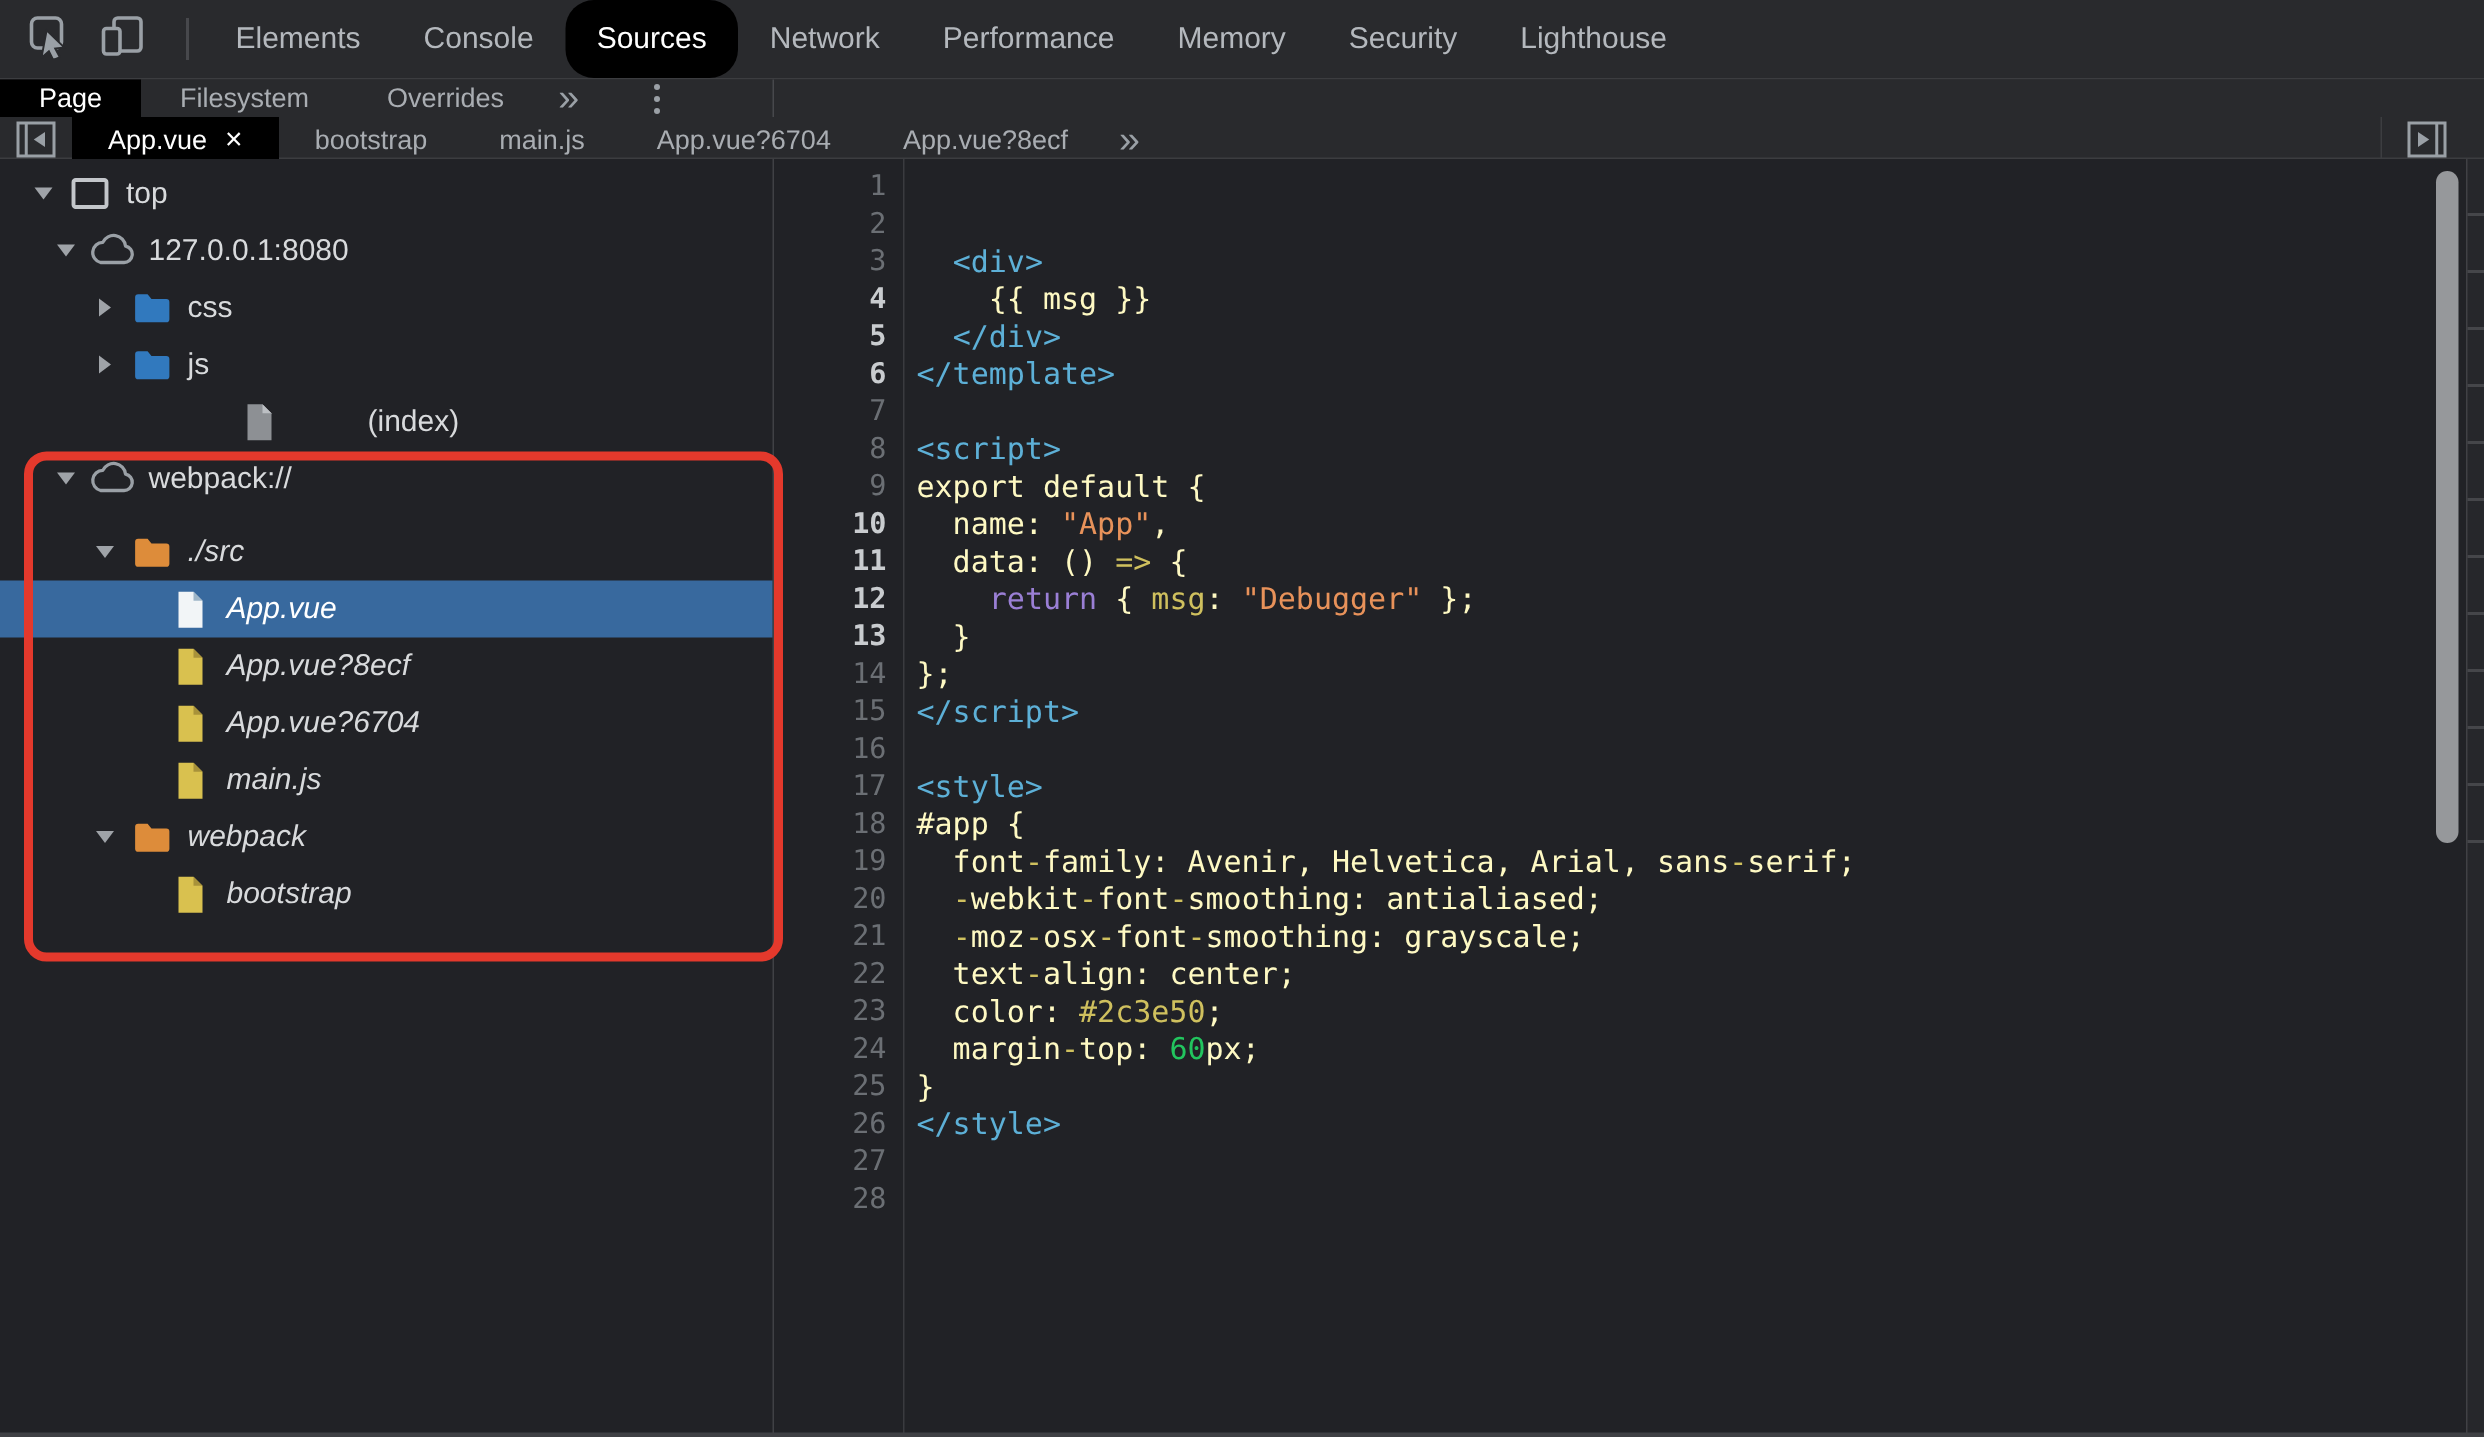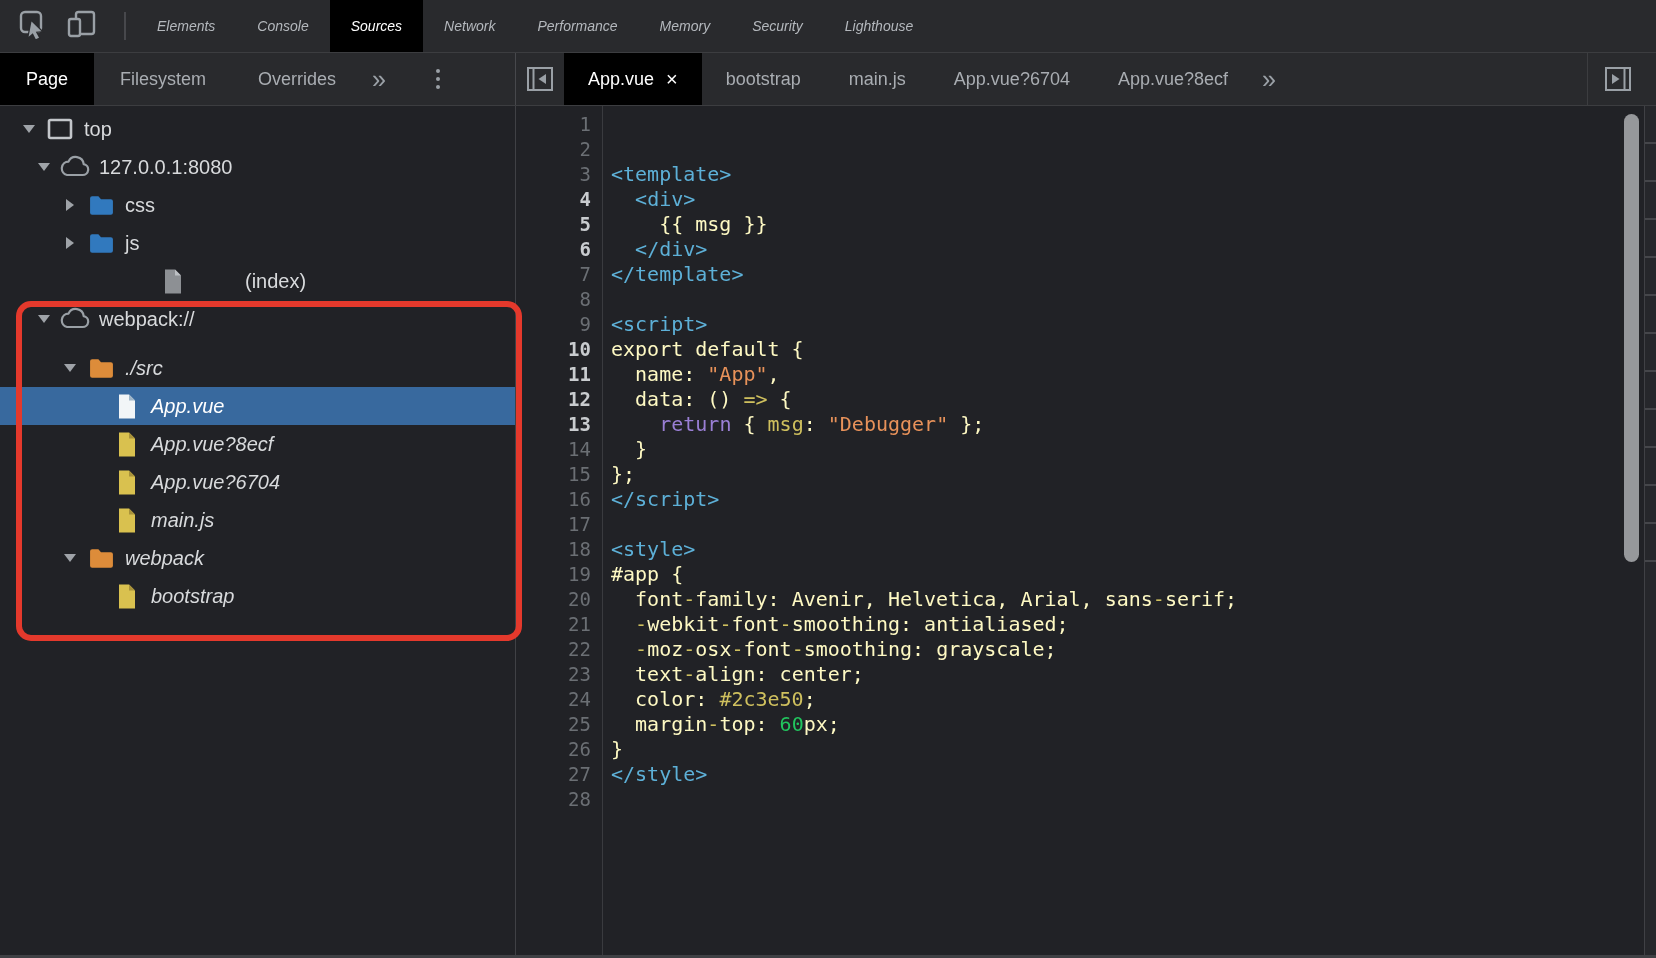--- a/index.html
+++ b/index.html
@@ -6,24 +6,24 @@
   body{
     width:1656px;height:958px;position:relative;overflow:hidden;
     background:#212226;font-family:"Liberation Sans",sans-serif;
     -webkit-font-smoothing:antialiased;
   }
   .devtools{position:absolute;inset:0;display:flex;flex-direction:column;}
   
   .toolbar{height:52px;min-height:52px;background:#292a2d;border-bottom:1px solid #3c3d40;display:flex;align-items:stretch;}
   .tb-icons{display:flex;align-items:center;gap:18px;padding:0 16px 0 18px;}
   .tb-sep{width:2px;background:#47484c;margin:12px 10px;}
-  .main-tab{display:flex;align-items:center;padding:0 21px;font-size:14px;color:#b4b8bd;cursor:default;font-style:italic;}
-  .main-tab.active{background:#000;color:#fff;}
+  .main-tab{display:flex;align-items:center;padding:0 21px;font-size:20px;color:#b4b8bd;cursor:default;}
+  .main-tab.active{background:#000;color:#fff;border-radius:19px;}
   
-  .row2{height:52px;min-height:52px;background:#292a2d;border-bottom:1px solid #3c3d40;display:flex;align-items:stretch;}
+  .row2{height:52px;min-height:52px;background:#292a2d;border-bottom:1px solid #3c3d40;display:flex;align-items:stretch;flex-direction:column;}
   .side-tabs{width:516px;min-width:516px;box-sizing:border-box;border-right:1px solid #47484c;display:flex;align-items:stretch;}
   .side-tab{display:flex;align-items:center;padding:0 26px;font-size:18px;color:#a9adb2;}
   .side-tab.active{background:#000;color:#fff;}
   .chev{display:flex;align-items:center;font-size:25px;color:#9aa0a6;padding:0 10px;line-height:1;}
   .dots{display:flex;flex-direction:column;justify-content:center;align-items:center;gap:4px;margin-left:30px;padding:0 10px;}
   .dots i{width:4px;height:4px;border-radius:50%;background:#9aa0a6;}
   .etabs{flex:1;display:flex;align-items:stretch;}
   .icon-btn{display:flex;align-items:center;justify-content:center;width:48px;}
   .etab{display:flex;align-items:center;gap:12px;padding:0 24px;font-size:18px;color:#a9adb2;white-space:nowrap;}
   .etab.active{background:#000;color:#fff;}
@@ -312,21 +312,20 @@
           <div class="gnum">23</div>
           <div class="gnum">24</div>
           <div class="gnum">25</div>
           <div class="gnum">26</div>
           <div class="gnum">27</div>
           <div class="gnum">28</div>
         </div>
       <div class="code" id="code">
           <div class="code-line"></div>
           <div class="code-line"></div>
-          <div class="code-line"><span class="tk-tag">&lt;template&gt;</span></div>
           <div class="code-line"><span class="tk-p">  </span><span class="tk-tag">&lt;div&gt;</span></div>
           <div class="code-line"><span class="tk-p">    {{ msg }}</span></div>
           <div class="code-line"><span class="tk-p">  </span><span class="tk-tag">&lt;/div&gt;</span></div>
           <div class="code-line"><span class="tk-tag">&lt;/template&gt;</span></div>
           <div class="code-line"></div>
           <div class="code-line"><span class="tk-tag">&lt;script&gt;</span></div>
           <div class="code-line"><span class="tk-p">export default {</span></div>
           <div class="code-line"><span class="tk-p">  name: </span><span class="tk-str">"App"</span><span class="tk-p">,</span></div>
           <div class="code-line"><span class="tk-p">  data: () </span><span class="tk-y">=&gt;</span><span class="tk-p"> {</span></div>
           <div class="code-line"><span class="tk-p">    </span><span class="tk-kw">return</span><span class="tk-p"> { </span><span class="tk-y">msg</span><span class="tk-p">: </span><span class="tk-str">"Debugger"</span><span class="tk-p"> };</span></div>

